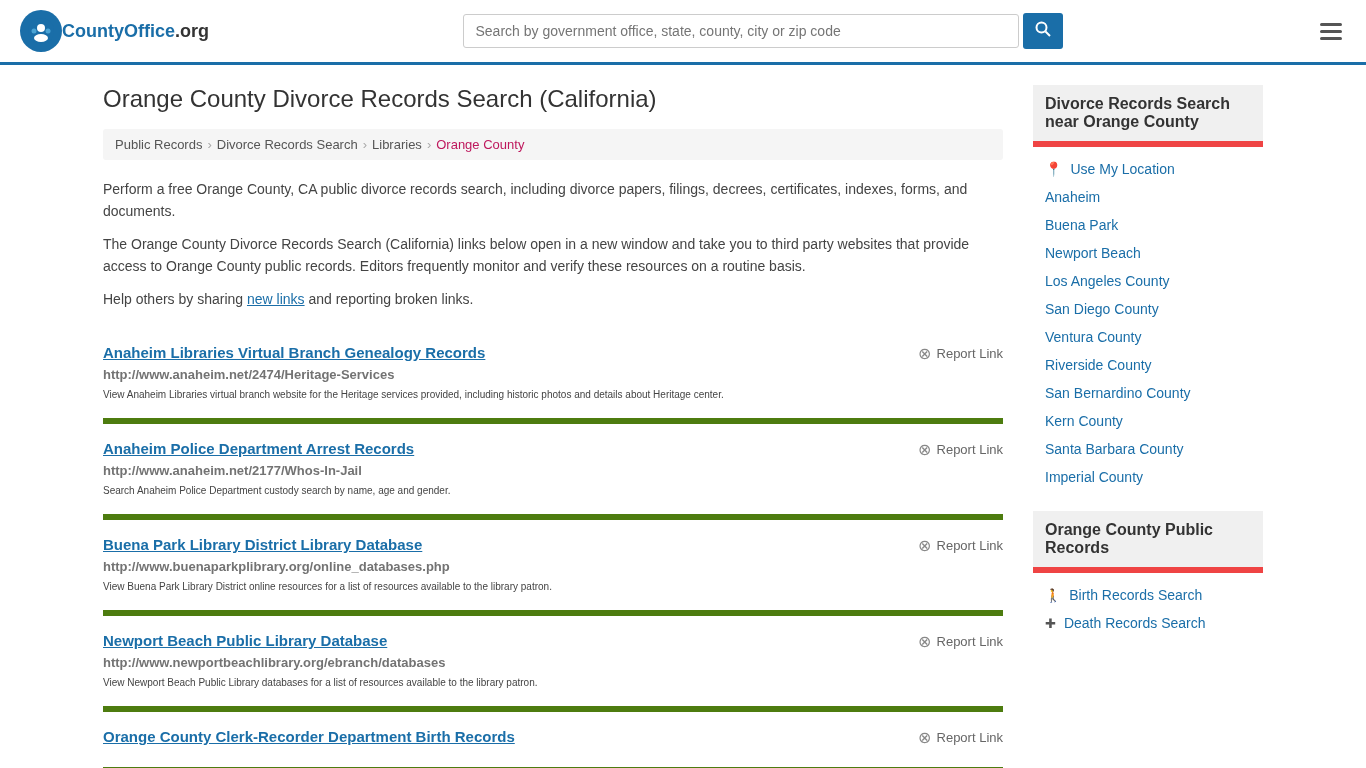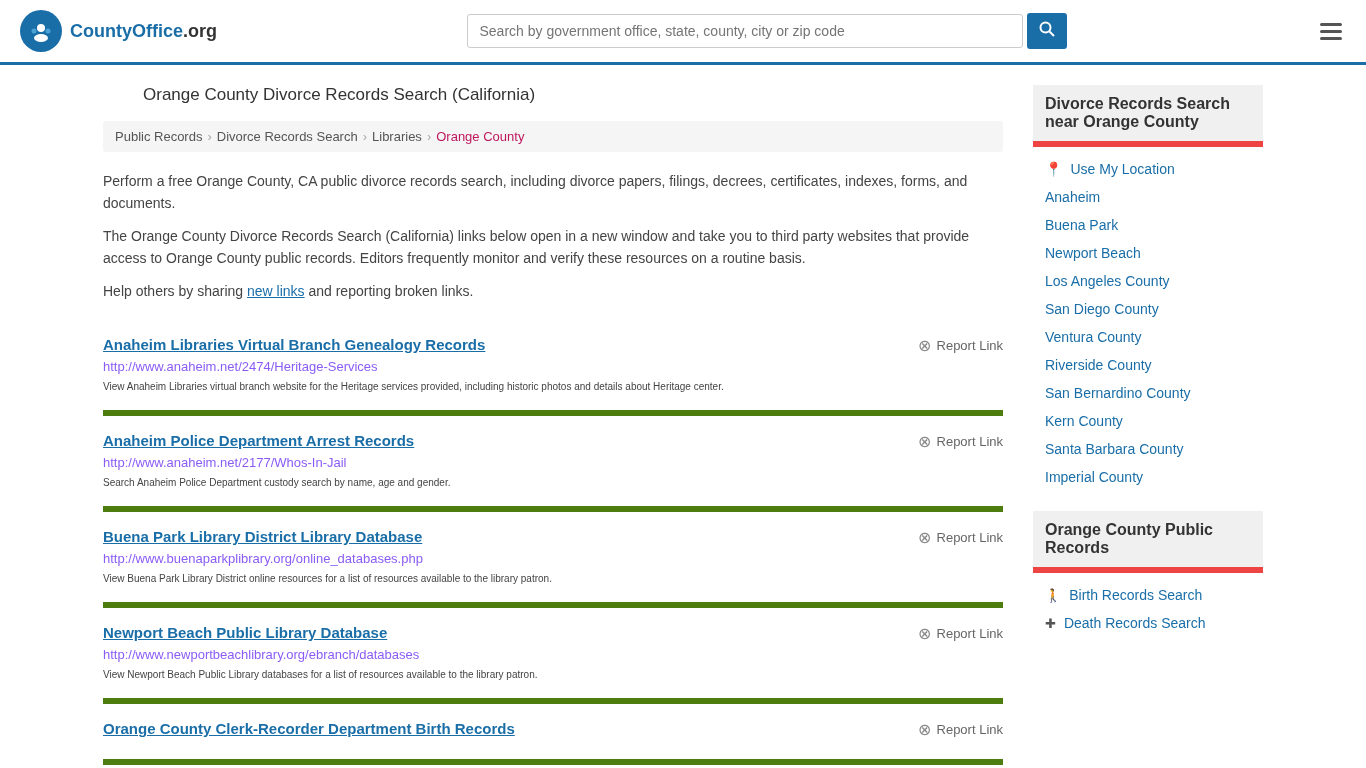--- a/index.html
+++ b/index.html
@@ -10,21 +10,20 @@
       background: #fff;
       border-bottom: 3px solid #1a6ea8;
       padding: 10px 20px;
       display: flex;
       align-items: center;
       justify-content: space-between;
     }
     #logo-area {
       display: flex;
       align-items: center;
-      gap: 8px;
       text-align: right;
     }
     #logo-circle {
       width: 42px;
       height: 42px;
       border-radius: 50%;
       background: #1a6ea8;
       display: flex;
       align-items: center;
       justify-content: center;
@@ -89,25 +88,24 @@
       margin: 0 auto;
       padding: 20px 20px;
       gap: 30px;
     }
 
     
     #content {
       flex: 1;
     }
     #page-title {
-      font-size: 17px;
+      font-size: 24px;
       font-weight: normal;
       color: #333;
       margin-bottom: 16px;
-      margin-left: 40px;
     }
     #breadcrumb {
       background: #f5f5f5;
       padding: 8px 12px;
       border-radius: 3px;
       font-size: 13px;
       color: #555;
       margin-bottom: 18px;
       display: flex;
       align-items: center;
@@ -164,23 +162,24 @@
       font-size: 13px;
       cursor: pointer;
       white-space: nowrap;
       margin-left: 20px;
     }
     .report-icon {
       font-size: 16px;
       color: #888;
     }
     .record-url {
-      color: #8b5cf6;
+      color: #737373;
       font-size: 13px;
       margin-bottom: 5px;
+      font-weight: bold;
     }
     .record-desc {
       font-size: 10px;
       color: #444;
       line-height: 1.5;
     }
 
     
     #sidebar {
       width: 230px;

